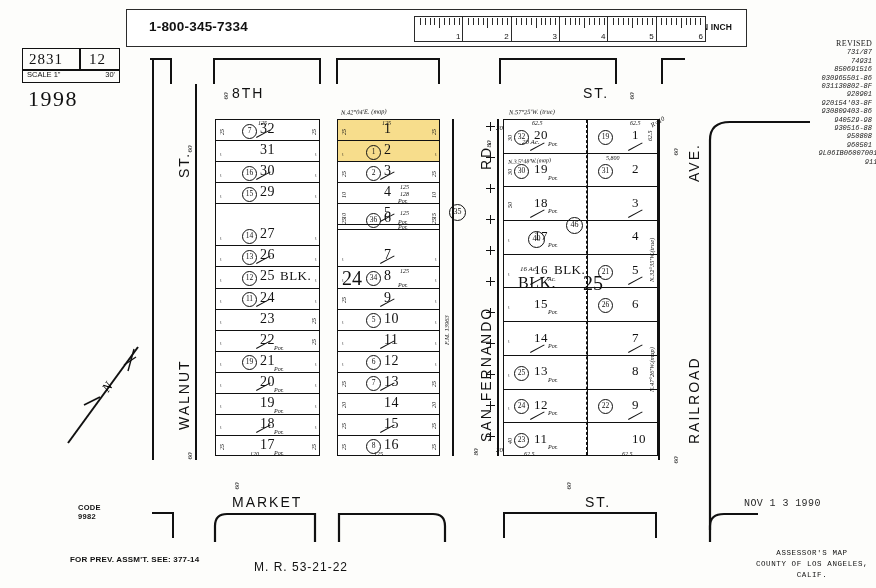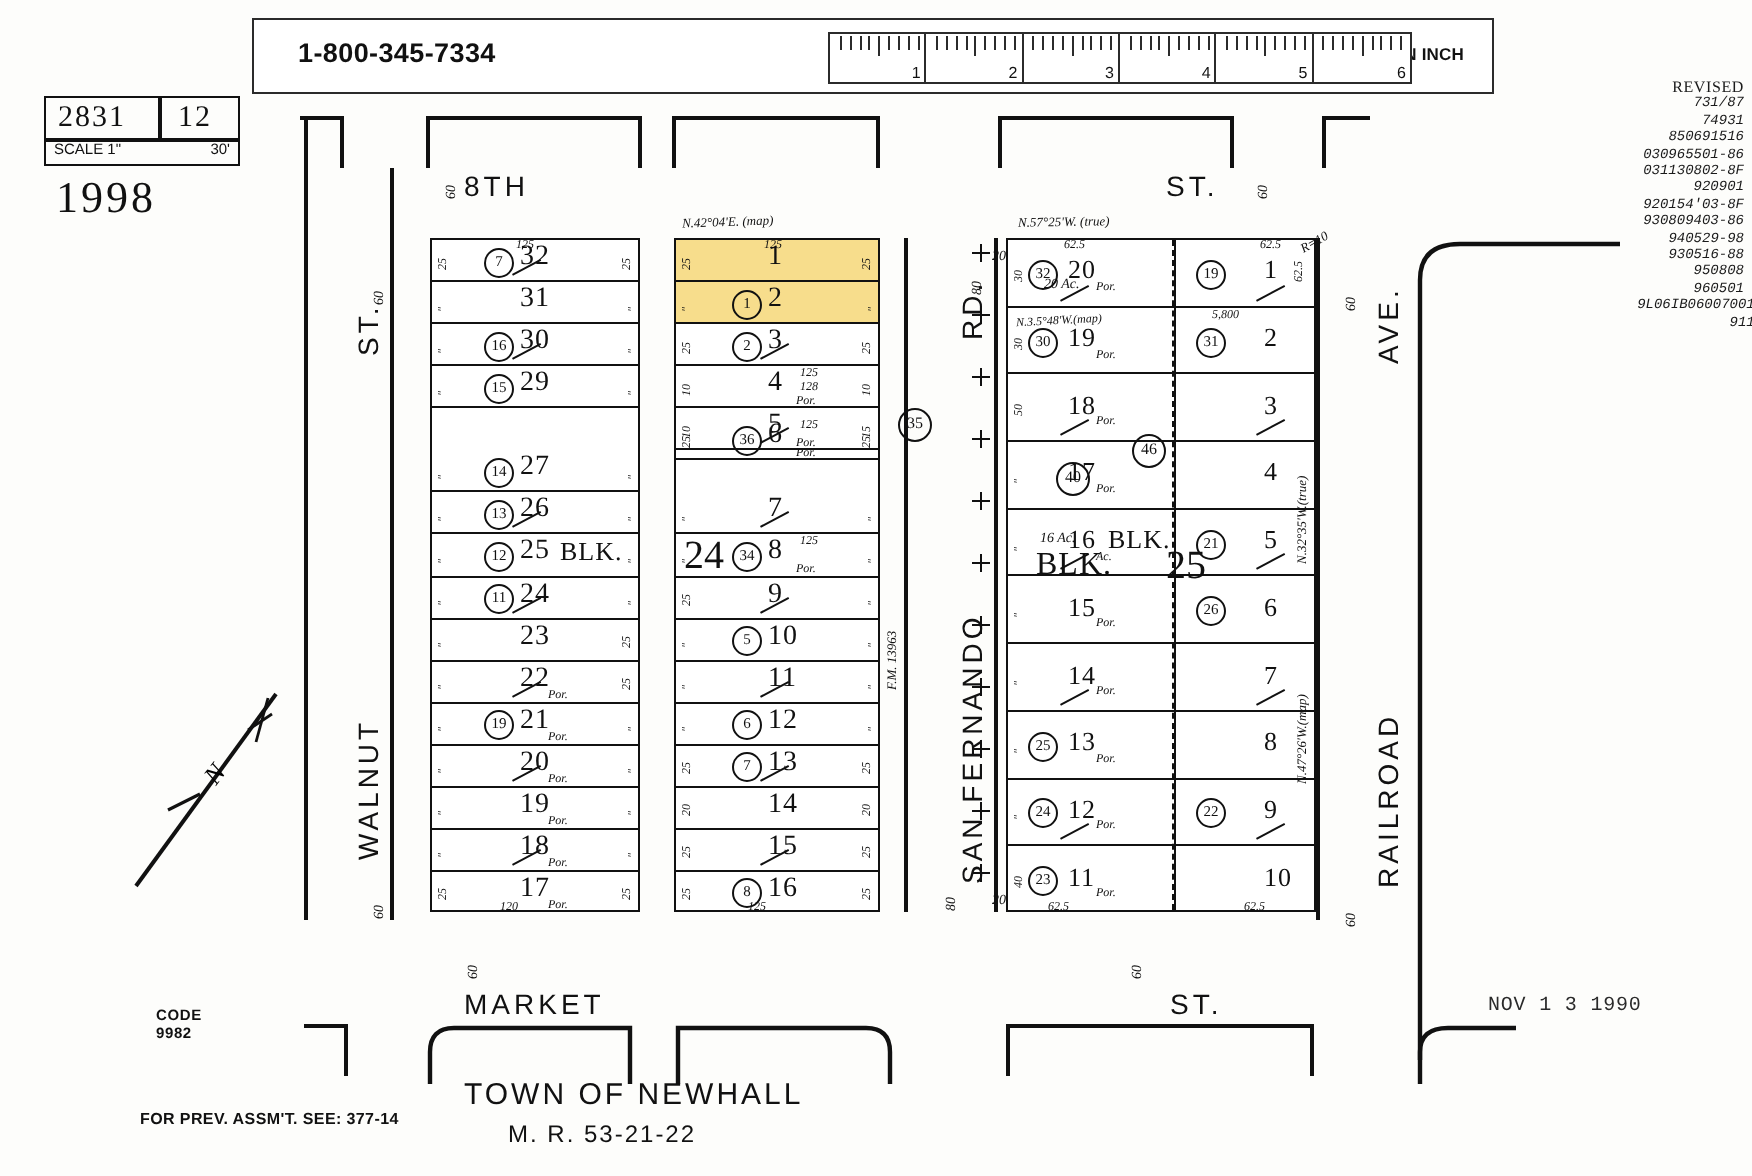--- a/index.html
+++ b/index.html
@@ -602,23 +602,26 @@
   <div class="stlabel" style="left:232px;top:494px;">MARKET</div>
   <div class="small60" style="left:233px;top:482px;transform:rotate(-90deg);">60</div>
   <div class="stlabel" style="left:585px;top:494px;">ST.</div>
   <div class="small60" style="left:565px;top:482px;transform:rotate(-90deg);">60</div>
 
   <div id="code">
     <span>CODE</span><br>
     <span>9982</span>
   </div>
   <div id="prev">FOR PREV. ASSM'T. SEE: 377-14</div>
-  <div id="town">TOWN OF NEWHALL</div>
   <div id="mr">M. R. 53-21-22</div>
   <div id="stamp">NOV 1 3 1990</div>
+  <div id="amap">
+    <span>ASSESSOR'S MAP</span><br>
+    <span>COUNTY OF LOS ANGELES, CALIF.</span>
+  </div>
 
 <div class="circ" style="left: 449px; top: 204px; width: 15px; height: 15px; line-height: 14px; font-size: 8px;">35</div>
     <div class="circ" style="left: 528px; top: 231px; width: 15px; height: 15px; line-height: 14px; font-size: 8px;">40</div>
     <div class="circ" style="left: 566px; top: 217px; width: 15px; height: 15px; line-height: 14px; font-size: 8px;">46</div>
     <div class="por" style="left: 522px; top: 138px; font-size: 7px;">20 Ac.</div>
     <div class="por" style="left: 520px; top: 265px; font-size: 7px;">16 Ac.</div>
     <div class="bearing" style="left: 508px; top: 158px; transform: rotate(-3deg); font-size: 6px;">N.3.5°48'W.(map)</div>
     <div class="dtick" style="left: 486px; top: 126px; width: 9px; height: 1.4px;"></div>
     <div class="dtick" style="left: 490px; top: 122px; width: 1.4px; height: 9px;"></div>
     <div class="dtick" style="left: 486px; top: 157px; width: 9px; height: 1.4px;"></div>

